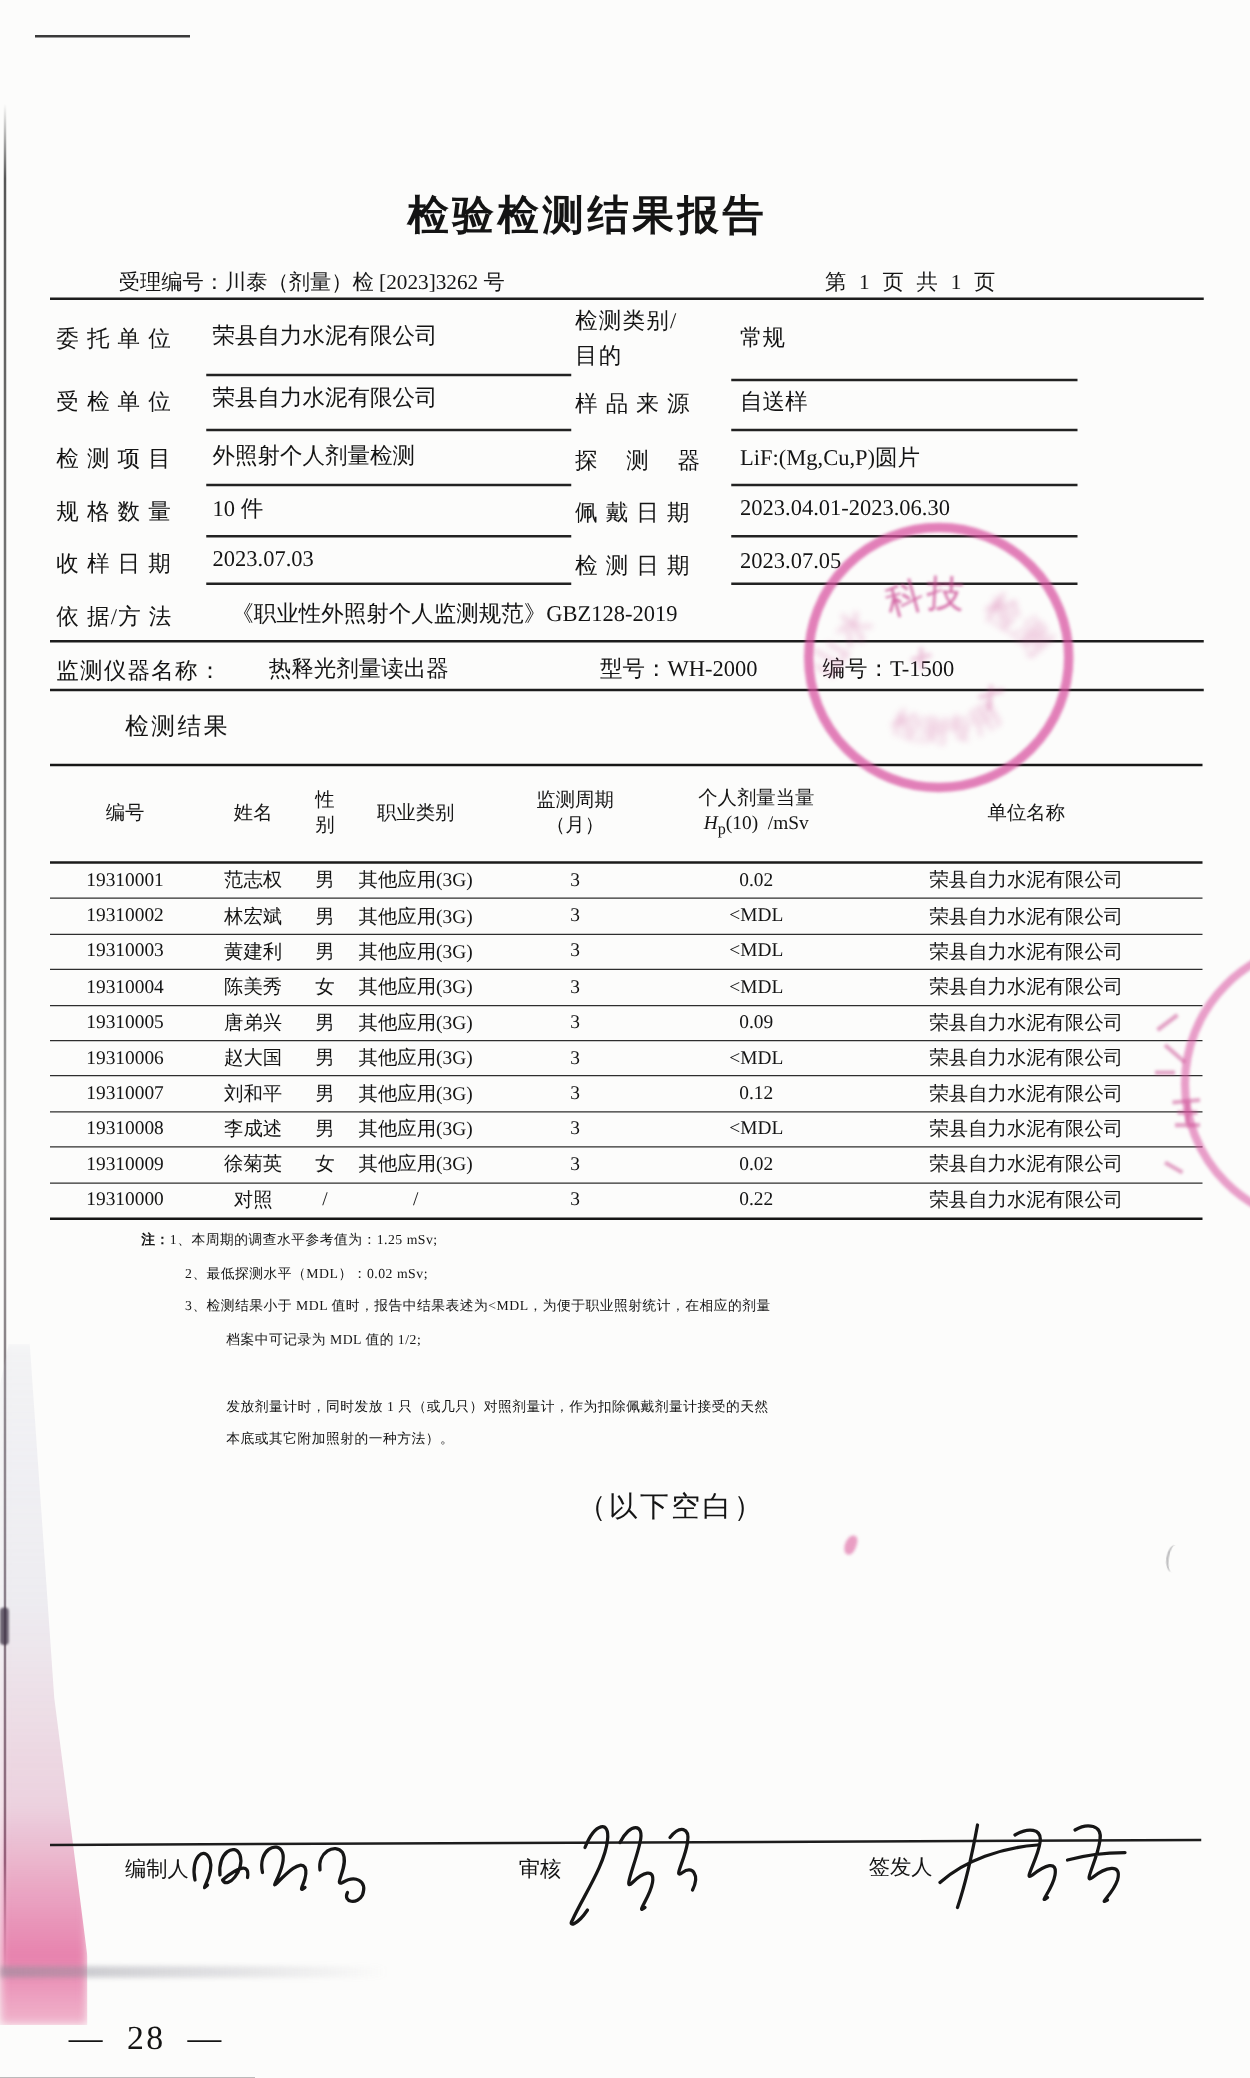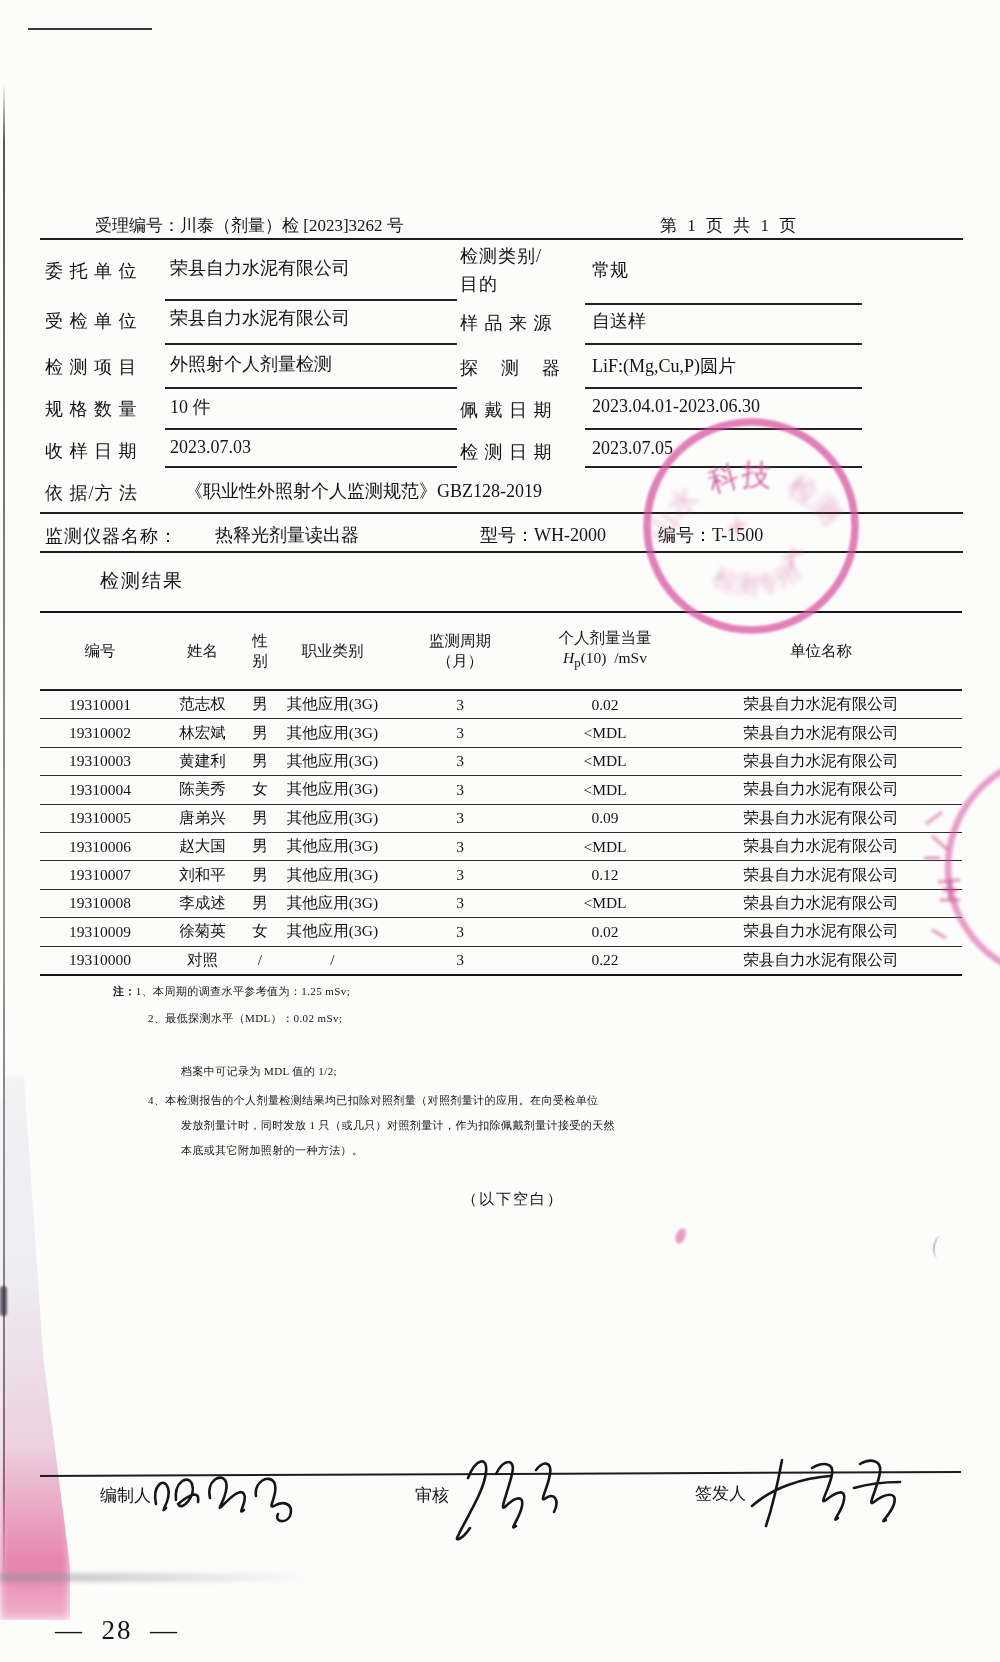--- a/index.html
+++ b/index.html
@@ -46,20 +46,21 @@
 <div id="page">
 
   <div class="abs" id="topleft-line"></div>
   <div class="abs" id="edge-line"></div>
   <div class="abs" id="edge-band"></div>
   <div class="abs" id="edge-blob"></div>
   <div class="abs" id="bottom-strip"></div>
   <div class="abs" id="pink-comma"></div>
   <div class="abs" id="gray-paren"></div>
 
+  <div class="abs" id="title">检验检测结果报告</div>
   <div class="abs small" style="left:95px;top:214px;"><span>受理编号：</span><span>川泰（剂量）检 [2023]3262 号</span></div>
   <div class="abs small" style="left:660px;top:214px;letter-spacing:3px;">第 1 页 共 1 页</div>
   <div class="hline" style="left:40px;top:238px;width:923px;height:2.4px;"></div>
 
   <div class="abs lbl" style="left:45px;top:259px;">委 托 单 位</div>
   <div class="abs val" style="left:170px;top:256px;">荣县自力水泥有限公司</div>
   <div class="uline" style="left:165px;top:299px;width:292px;"></div>
   <div class="abs lbl" style="left:460px;top:244px;">检测类别/</div>
   <div class="abs lbl" style="left:460px;top:272px;">目的</div>
   <div class="abs val" style="left:592px;top:258px;">常规</div>
@@ -223,26 +224,26 @@
           <div class="c4">/</div>
           <div class="c5">3</div>
           <div class="c6">0.22</div>
           <div class="c7">荣县自力水泥有限公司</div>
         </div>
       </div>
   </div>
 
   <div class="note" style="left:113px;top:984px;"><b>注：</b><span>1、本周期的调查水平参考值为：1.25 mSv;</span></div>
   <div class="note" style="left:148px;top:1011px;">2、最低探测水平（MDL）：0.02 mSv;</div>
+  <div class="note" style="left:148px;top:1037px;">3、检测结果小于 MDL 值时，报告中结果表述为&lt;MDL，为便于职业照射统计，在相应的剂量</div>
   <div class="note" style="left:181px;top:1064px;">档案中可记录为 MDL 值的 1/2;</div>
-  <div class="note" style="left:148px;top:1093px;">4、本检测报告的个人剂量检测结果均已扣除对照剂量（对照剂量计的应用。在向受检单位</div>
   <div class="note" style="left:181px;top:1118px;text-align:right;">发放剂量计时，同时发放 1 只（或几只）对照剂量计，作为扣除佩戴剂量计接受的天然</div>
   <div class="note" style="left:181px;top:1143px;">本底或其它附加照射的一种方法）。</div>
 
-  <div class="abs" style="left:462px;top:1190px;font-size:15px;letter-spacing:2px;">（以下空白）</div>
+  <div class="abs" style="left:462px;top:1190px;font-size:23px;letter-spacing:2px;">（以下空白）</div>
 
   <div class="hline" style="left:40px;top:1473px;width:921px;height:2.4px;transform:rotate(-0.25deg);"></div>
   <div class="abs small" style="left:100px;top:1484px;">编制人</div>
   <svg class="abs sig" style="left:148px;top:1464px;" width="160" height="70" viewBox="0 0 160 70">
     <path d="M8,40 C4,22 16,12 20,24 C24,36 10,52 18,44 M28,36 C26,18 40,10 44,20 C48,32 34,48 30,40 C42,30 52,26 50,38"></path>
     <path d="M62,34 C58,16 74,8 78,18 C82,30 66,50 74,42 C82,34 92,24 96,30 C100,38 88,52 96,46"></path>
     <path d="M108,32 C106,18 120,10 126,18 C132,28 118,46 126,42 C136,36 146,40 142,52 C138,60 126,58 130,50"></path>
   </svg>
   <div class="abs small" style="left:415px;top:1484px;">审核</div>
   <svg class="abs sig" style="left:448px;top:1448px;" width="130" height="100" viewBox="0 0 130 100">

